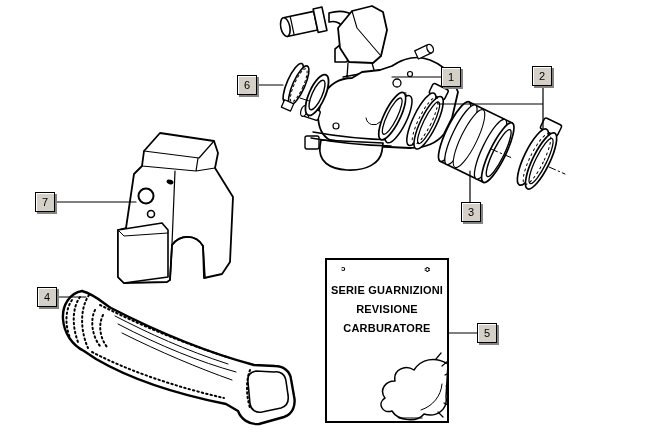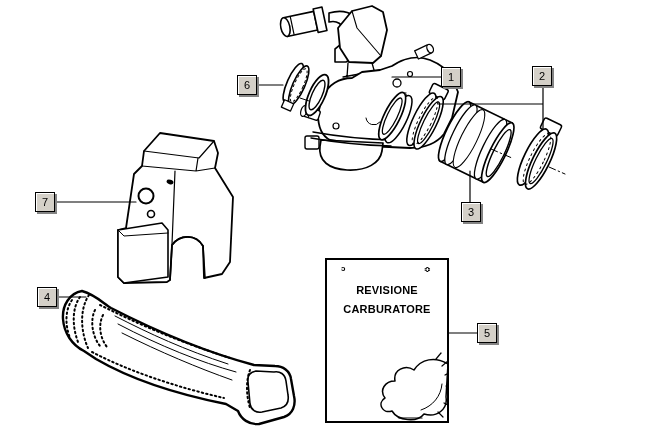--- a/index.html
+++ b/index.html
@@ -191,18 +191,19 @@
           <line x1="119" y1="126" x2="125" y2="124"></line>
           <line x1="117" y1="143" x2="123" y2="146"></line>
           <line x1="111" y1="152" x2="116" y2="157"></line>
         </g>
         <line x1="72" y1="158" x2="95" y2="158" stroke-width="1.2"></line>
       </g>
     </svg>
     <span class="kit-mark left">ɔ</span>
     <span class="kit-mark right">≎</span>
     <div class="kit-text">
+      <span>SERIE GUARNIZIONI</span>
       <span>REVISIONE</span>
       <span>CARBURATORE</span>
     </div>
   </div>
 
 </div>
 
 </body></html>

